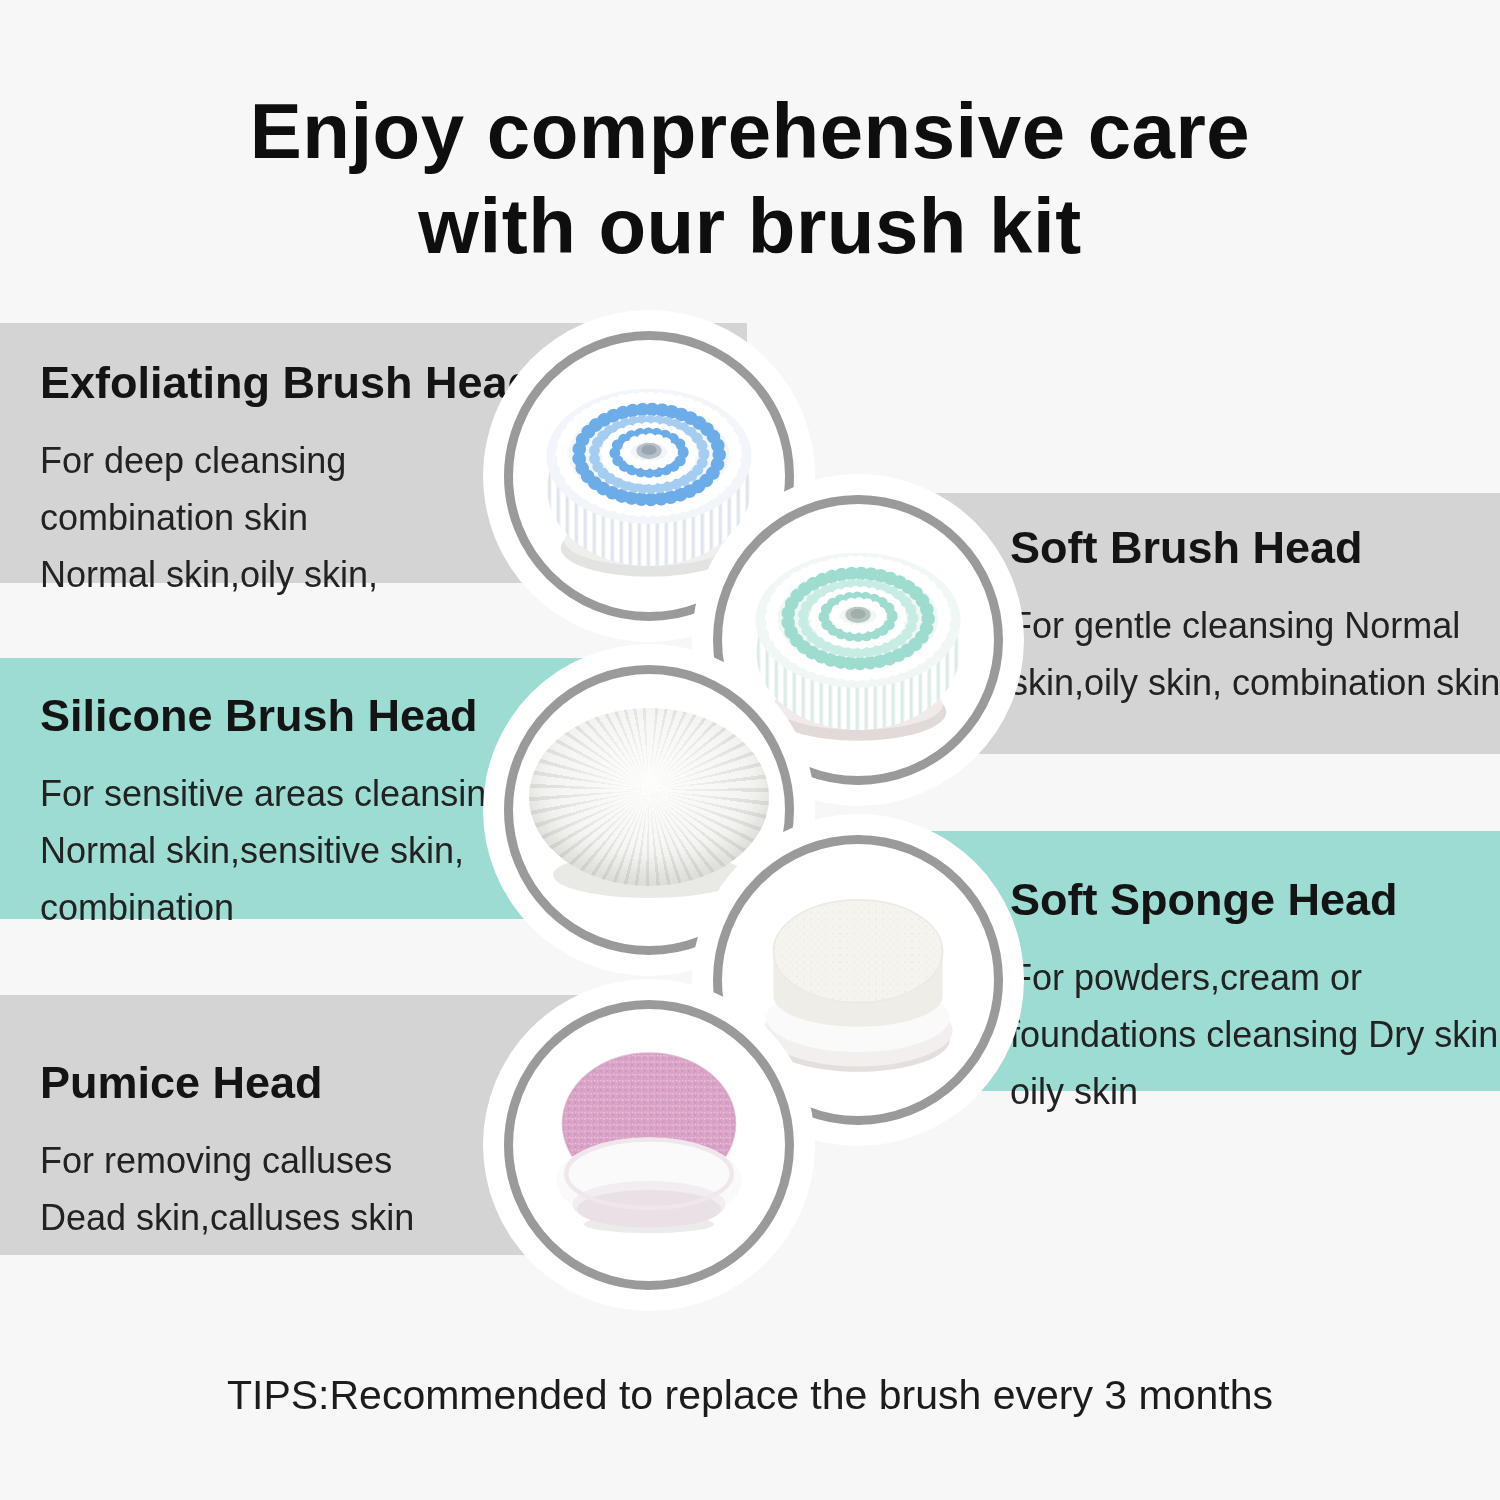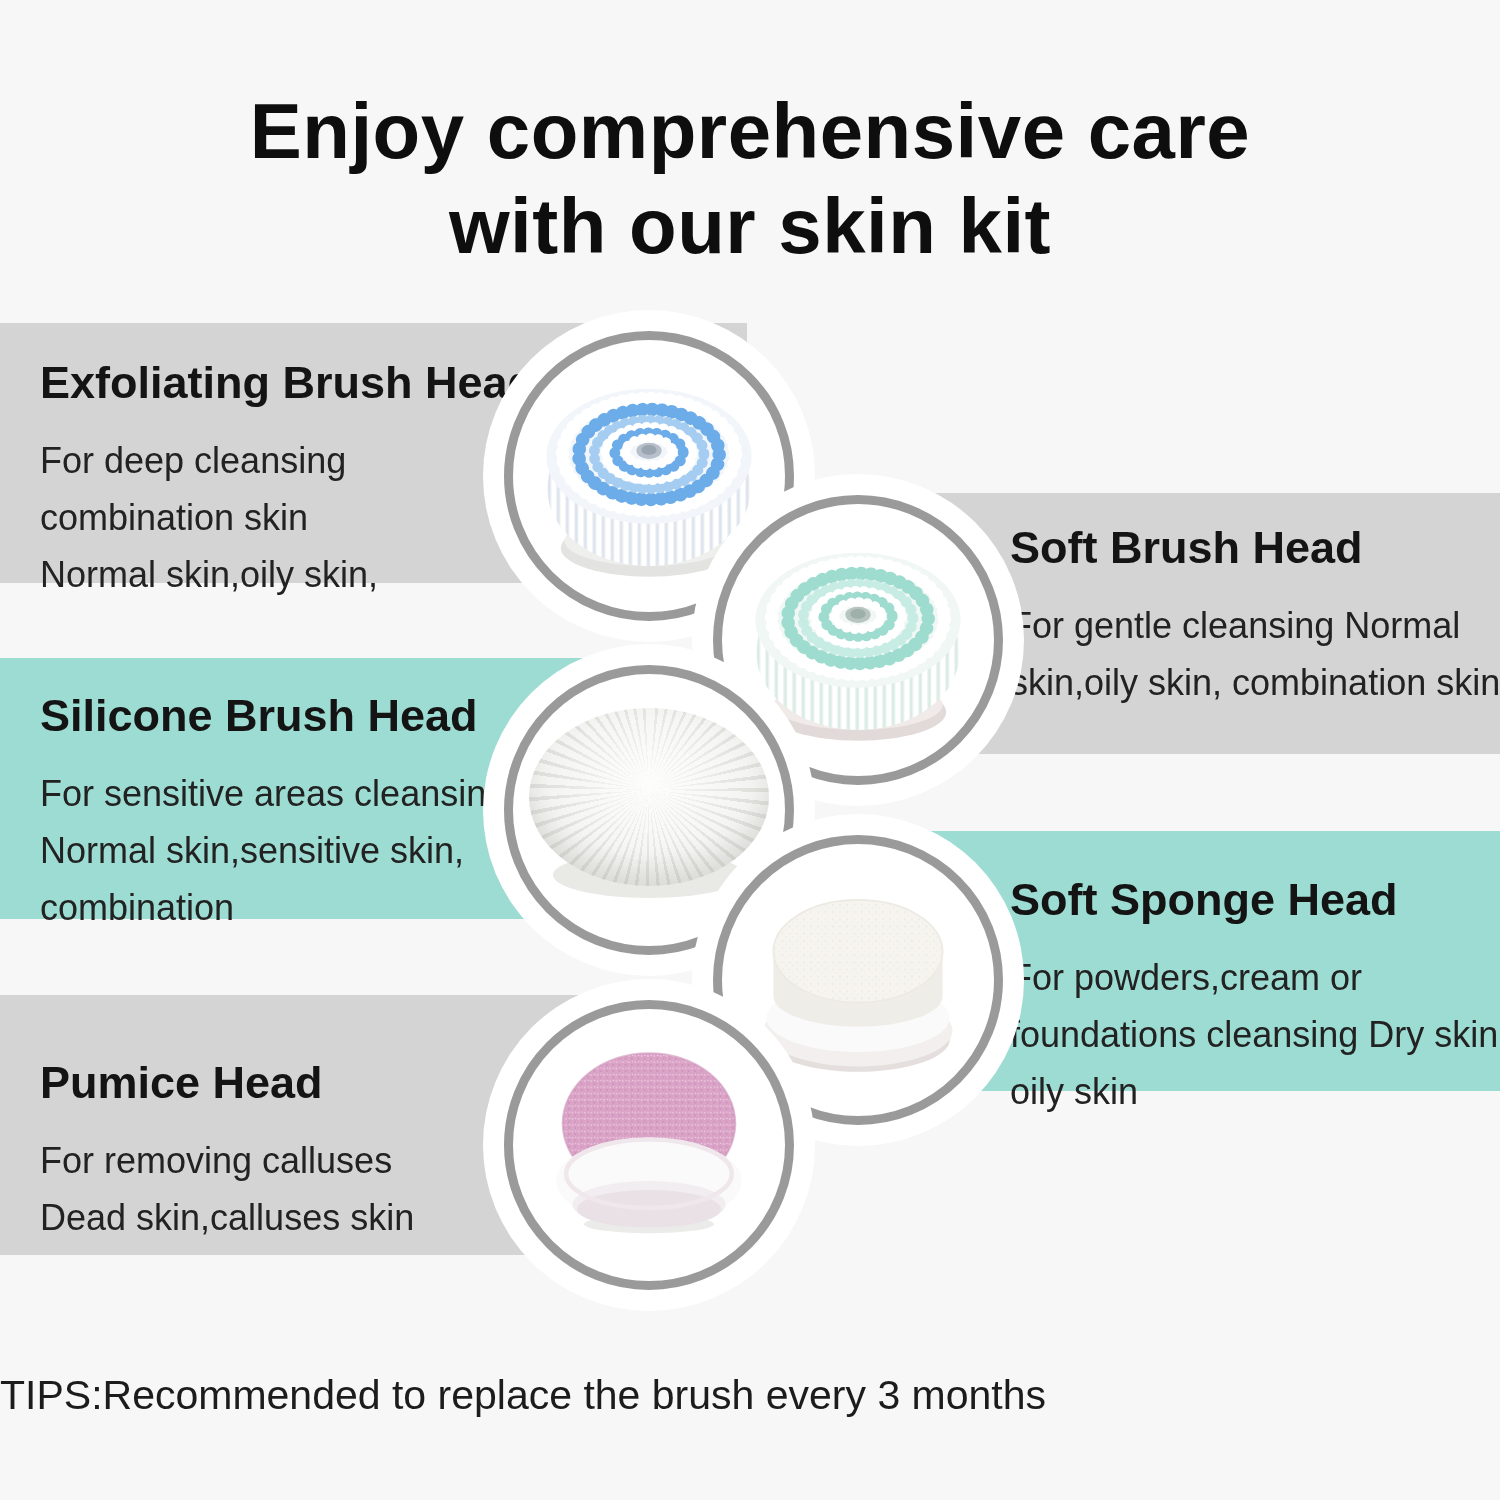--- a/index.html
+++ b/index.html
@@ -24,29 +24,29 @@
                      border:9px solid #9a9a9a;background:#fff;}
   .medallion svg{position:absolute;left:31px;top:31px;width:270px;height:270px;}
 
   .silicone-base{position:absolute;left:70px;top:208px;width:192px;height:46px;border-radius:50%;background:#e9e9e6;}
   .silicone-dome{position:absolute;left:46px;top:64px;width:240px;height:178px;border-radius:50%;
       background:repeating-conic-gradient(from 0deg at 50% 46%, #f5f5f3 0deg 4.5deg, #e2e2de 4.5deg 6.5deg);
       box-shadow:inset 0 -16px 24px rgba(150,150,145,.28);}
   .silicone-dome::after{content:"";position:absolute;inset:0;border-radius:50%;
       background:radial-gradient(ellipse at 50% 42%, rgba(255,255,255,.9) 0%, rgba(255,255,255,0) 55%);}
 
-  .tips{position:absolute;top:1372px;left:0;width:1500px;text-align:left;
+  .tips{position:absolute;top:1372px;left:0;width:1500px;text-align:center;
         font-size:41px;color:#1c1c1c;}
 </style>
 </head>
 <body>
 
 <div class="canvas">
 
-  <h1 class="title"><span>Enjoy comprehensive care</span><br><span>with our skin kit</span></h1>
+  <h1 class="title"><span>Enjoy comprehensive care</span><br><span>with our brush kit</span></h1>
 
   <div class="band gray left" style="top:323px;"></div>
   <div class="band gray right" style="top:493px;height:261px;"></div>
   <div class="band teal left" style="top:658px;height:261px;"></div>
   <div class="band teal right" style="top:831px;"></div>
   <div class="band gray left" style="top:995px;"></div>
 
   <div class="sec-text" style="left:40px;top:355px;">
     <h2>Exfoliating Brush Head</h2>
     <div class="ln">For deep cleansing</div>

